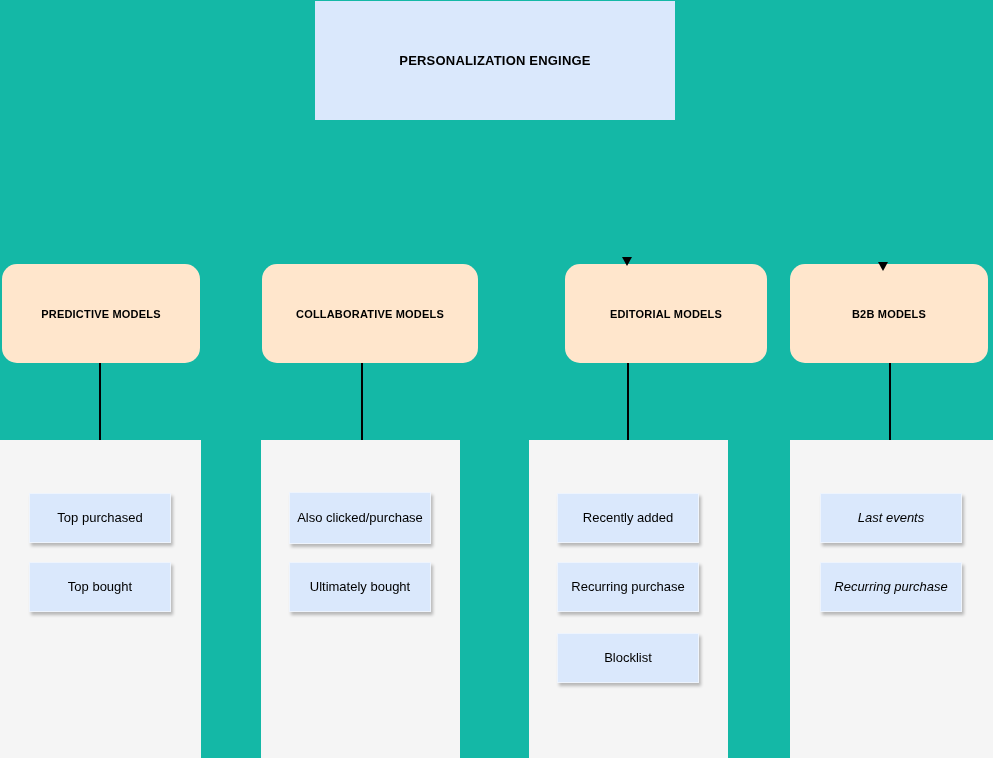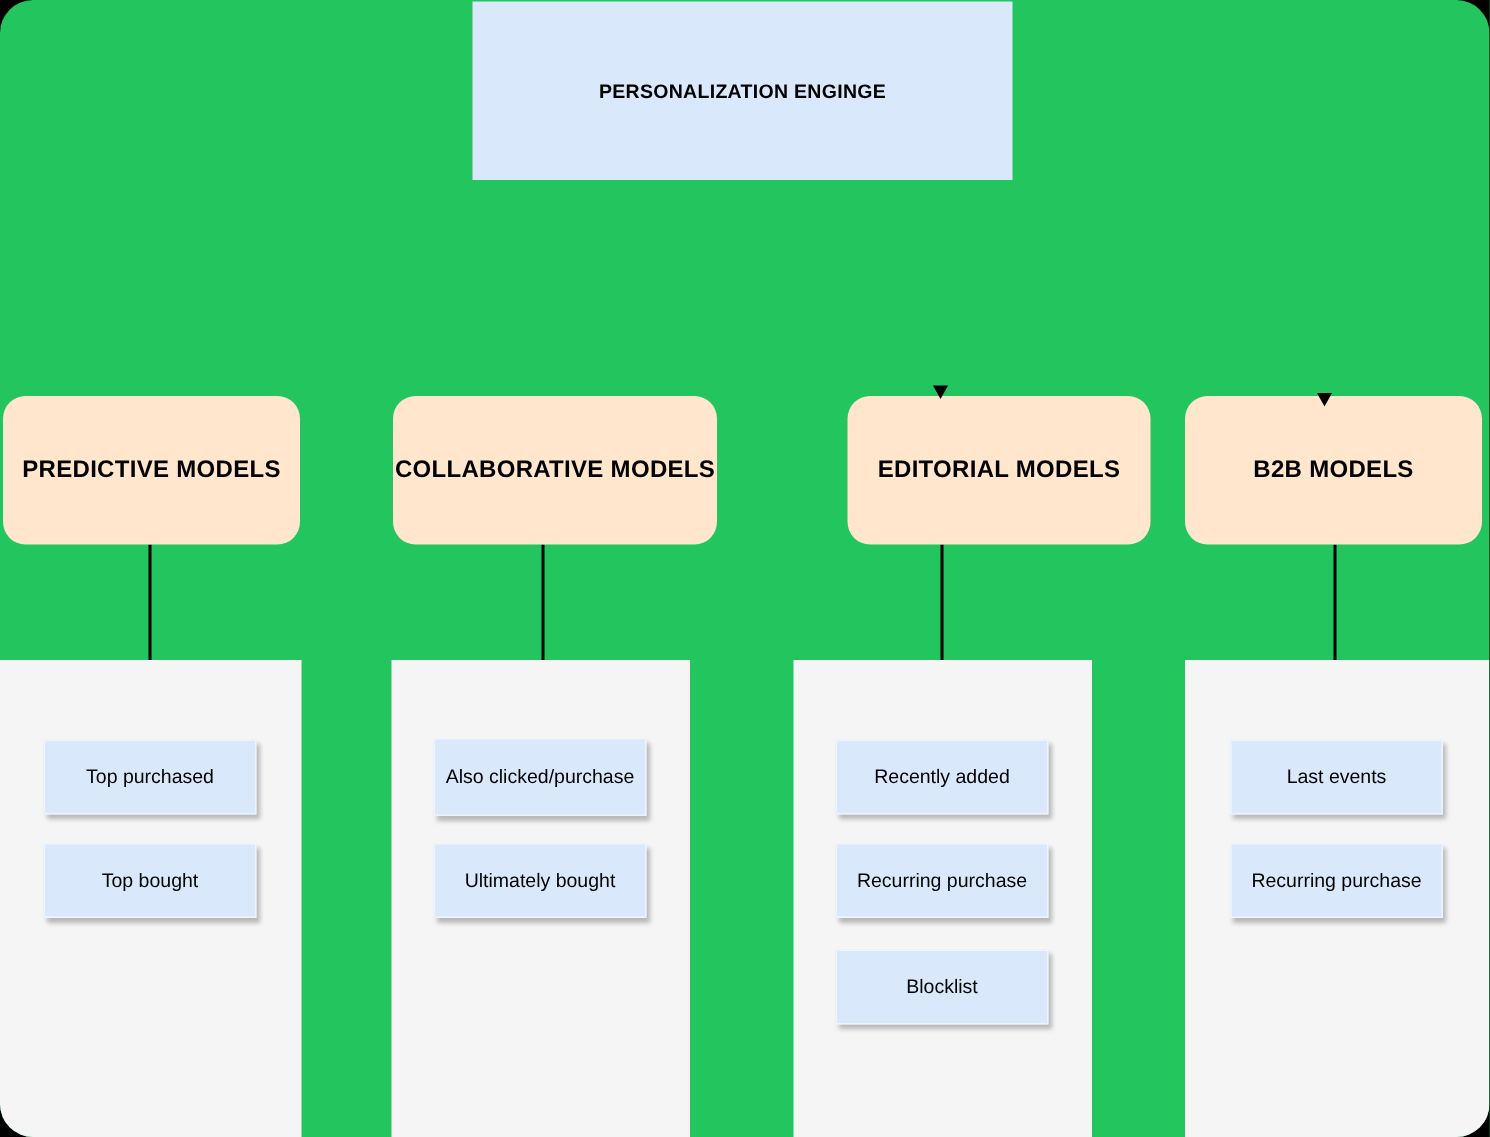--- a/index.html
+++ b/index.html
@@ -1,44 +1,43 @@
 <!DOCTYPE html>
 <html><head>
 <meta charset="utf-8">
 <style>
   html, body { margin: 0; padding: 0; background: #000; }
   .stage {
     position: relative;
     width: 993px;
     height: 758px;
-    background: #22c55e;
+    background: #14b8a6;
     overflow: hidden;
     font-family: "Liberation Sans", sans-serif;
     color: #000000;
-    border-radius: 22px;
   }
   .node {
     position: absolute;
     display: flex;
     align-items: center;
     justify-content: center;
     text-align: center;
     box-sizing: border-box;
   }
   .root-node {
     background: #dae8fc;
     font-weight: bold;
     font-size: 13px;
     letter-spacing: 0.2px;
   }
   .cat-node {
     background: #ffe6cc;
     border-radius: 15px;
     font-weight: bold;
-    font-size: 16px;
+    font-size: 11px;
     letter-spacing: 0.2px;
     z-index: 1;
   }
   .col-container {
     position: absolute;
     top: 440px;
     height: 318px;
     background: #f5f5f5;
   }
   .item-node {
@@ -136,21 +135,21 @@
       <span>Recently added</span>
     </div>
     <div class="item-node" style="left:28px; top:122px;">
       <span>Recurring purchase</span>
     </div>
     <div class="item-node" style="left:28px; top:193px;">
       <span>Blocklist</span>
     </div>
   </div>
 
-  <div class="col-container" style="left:790px; width:203px;">
+  <div class="col-container" style="left:790px; width:203px;font-style:italic;">
     <div class="item-node" style="left:30px; top:53px;">
       <span>Last events</span>
     </div>
     <div class="item-node" style="left:30px; top:122px;">
       <span>Recurring purchase</span>
     </div>
   </div>
 
 </div>
 

